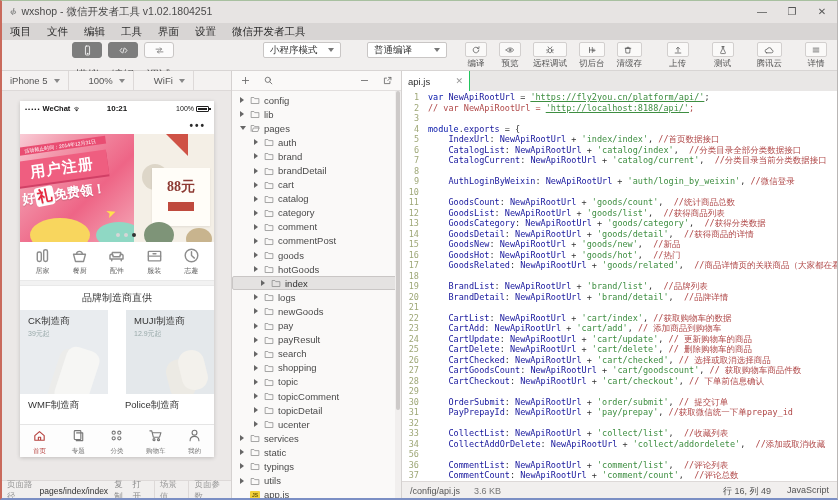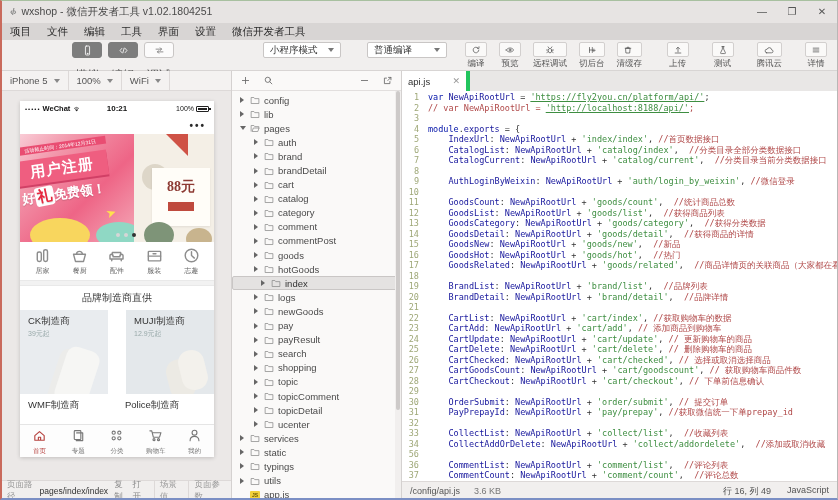--- a/index.html
+++ b/index.html
@@ -30,21 +30,21 @@
   .abtn .ab-box{height:15px;min-width:22px;padding:0 3px;border:1px solid #d2cfce;border-radius:2px;background:#faf9f8;color:#555;
     display:flex;align-items:center;justify-content:center;margin:0 auto;}
   .abtn .ab-label{font-size:8.5px;color:#555;margin-top:1px;white-space:nowrap;}
   .right-group{margin-left:auto;display:flex;margin-right:10px;gap:13px;}
   .right-group .abtn{margin-left:10px;}
   svg.ic{display:block;}
   
   .main{display:flex;height:429px;}
   
   .sim-panel{width:230px;background:#ebe8e7;border-right:1px solid #d4d1d0;display:flex;flex-direction:column;}
-  .device-bar{height:20px;background:#f4f2f1;border-bottom:1px solid #ddd9d8;display:flex;font-size:9.5px;color:#555;}
+  .device-bar{height:20px;background:#f4f2f1;border-bottom:1px solid #ddd9d8;display:flex;font-size:9.5px;color:#555;gap:12px;}
   .dev-cell{display:flex;align-items:center;padding:0 8px;border-right:1px solid #ddd9d8;}
   .dev-cell .caret{margin-left:6px;width:0;height:0;border-left:3px solid transparent;border-right:3px solid transparent;border-top:4px solid #888;}
   .stage{flex:1;position:relative;}
   .phone{position:absolute;left:18px;top:10px;width:194px;height:356px;background:#fff;box-shadow:0 1px 4px rgba(0,0,0,.18);display:flex;flex-direction:column;overflow:hidden;}
   .pstatus{height:15px;display:flex;align-items:center;font-size:7px;color:#111;padding:0 5px;}
   .pstatus .dots5{letter-spacing:1px;font-size:6px;}
   .pstatus .carrier{font-weight:bold;font-size:7.5px;margin:0 2px;}
   .pstatus .ptime{position:absolute;left:0;right:0;text-align:center;font-weight:bold;font-size:8px;}
   .pstatus{position:relative;}
   .pstatus .pright{margin-left:auto;display:flex;align-items:center;gap:2px;font-size:7px;}
@@ -108,21 +108,21 @@
   .trow.d1 .tcaret{margin-left:22px;}
   .car-r{width:0;height:0;border-top:3px solid transparent;border-bottom:3px solid transparent;border-left:4px solid #666;}
   .car-d{width:0;height:0;border-left:3px solid transparent;border-right:3px solid transparent;border-top:4px solid #666;}
   .ficon{margin:0 4px 0 2px;flex:none;color:#8a8a8a;}
   .jsbadge{width:10px;height:8px;background:#f2d13c;color:#6b5800;font-size:5px;font-weight:bold;display:flex;align-items:center;justify-content:center;border-radius:1px;margin:0 4px 0 2px;}
   .tree-scroll{position:absolute;right:0;top:20px;bottom:0;width:6px;background:#f1efee;}
   .tree-scroll i{position:absolute;top:0;height:78%;left:1px;right:1px;background:#cdcac9;border-radius:3px;}
   
   .editor-panel{flex:1;display:flex;flex-direction:column;background:#fff;min-width:0;}
   .tabbar{height:20px;background:#e9e7e6;display:flex;flex:none;}
-  .tab{width:68px;background:#fff;display:flex;align-items:center;font-size:9.5px;color:#333;padding:0 6px;border-right:4px solid #22c55e;}
+  .tab{width:68px;background:#fff;display:flex;align-items:center;font-size:9.5px;color:#333;padding:0 6px;border-right:1px solid #22c55e;}
   .tab .close{margin-left:auto;color:#999;font-size:9px;}
   .code{flex:1;overflow:hidden;font-family:"DejaVu Sans Mono","Liberation Mono",monospace;font-size:8.5px;line-height:10.5px;padding-top:1px;}
   .cline{display:flex;white-space:pre;height:10.5px;}
   .ln{width:26px;flex:none;text-align:right;padding-right:9px;color:#9fa878;}
   .tk{color:#0012a8;}
   .tv{color:#16169c;}
   .to{color:#333;}
   .ts{color:#3e8e41;}
   .tu{color:#3e8e41;text-decoration:underline;}
   .tc{color:#b04848;}

